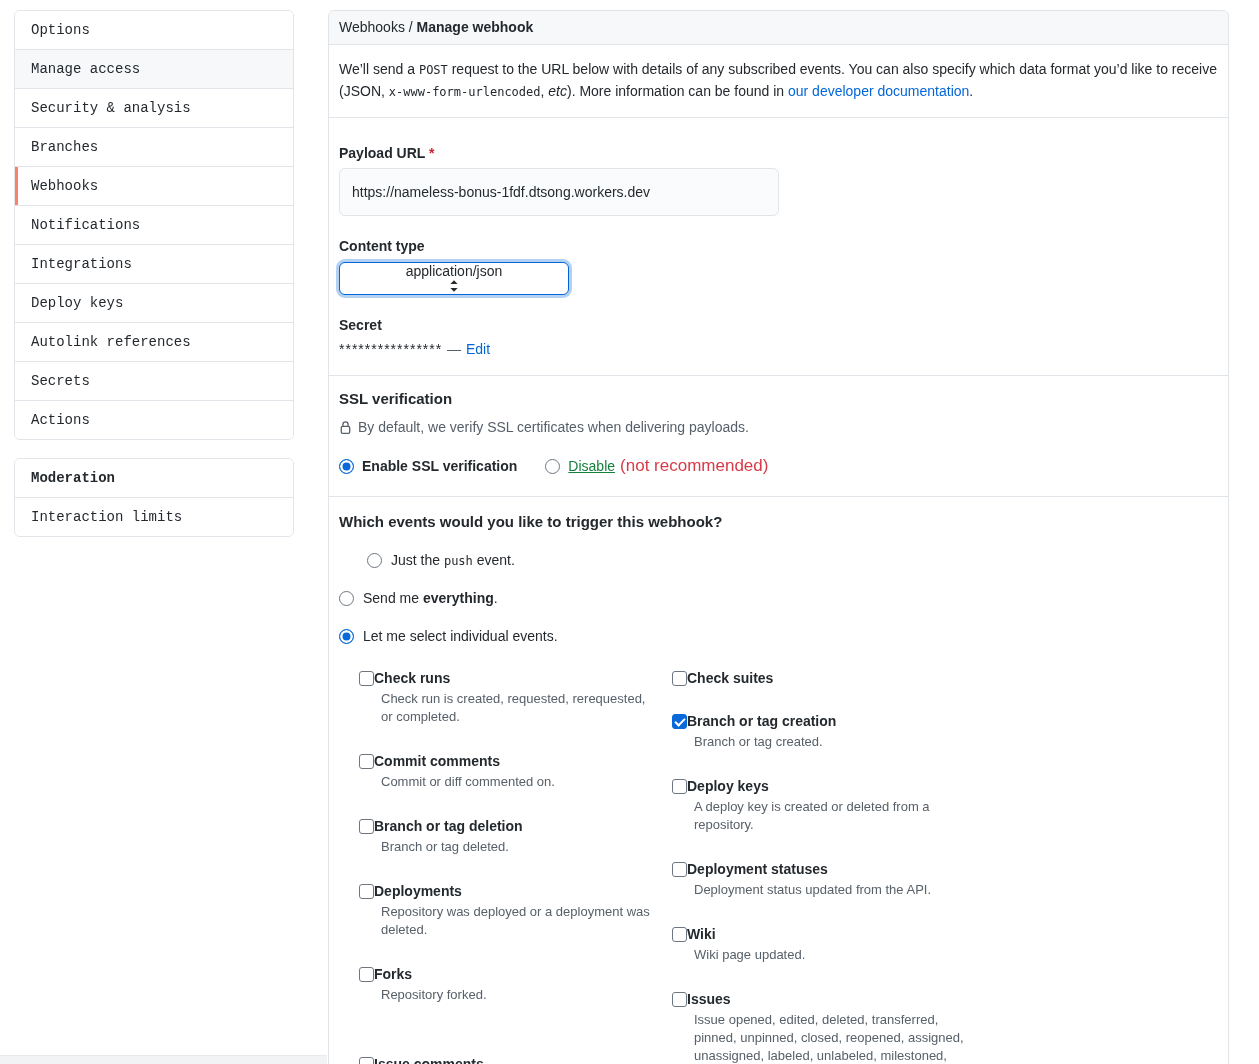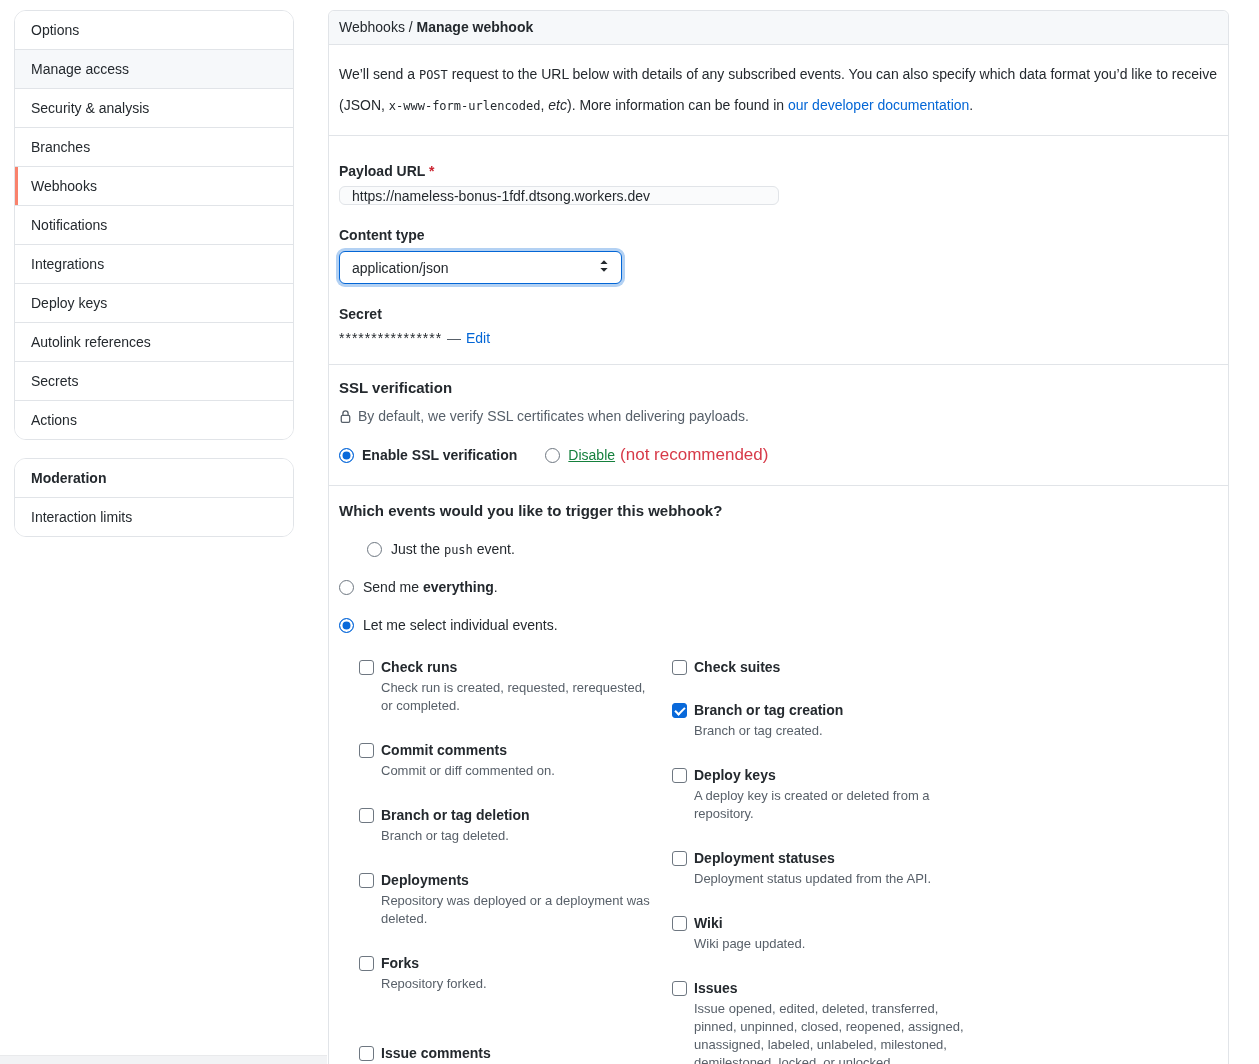--- a/index.html
+++ b/index.html
@@ -3,60 +3,60 @@
 <meta charset="utf-8">
 <style>
   * { margin:0; padding:0; box-sizing:border-box; }
   html,body { width:1259px; height:1064px; overflow:hidden; background:#fff;
     font-family:"Liberation Sans","DejaVu Sans",sans-serif; color:#24292e; }
   .mono { font-family:"DejaVu Sans Mono","Liberation Mono",monospace; font-size:12px; }
   a { text-decoration:none; }
 
   
   .sidebar { position:absolute; left:14px; top:10px; width:280px; }
-  .side-box { background:#fff; border:1px solid #e1e4e8; border-radius:12px; overflow:hidden; }
+  .side-box { background:#fff; border:1px solid #e1e4e8; border-radius:6px; overflow:hidden;font-family:Liberation Mono, monospace; }
   .side-box + .side-box { margin-top:18px; }
   .side-item { position:relative; padding:9px 16px; font-size:14px; line-height:20px;
     border-top:1px solid #e1e4e8; cursor:pointer; background:#fff; }
   .side-item:first-child { border-top:none; }
   .side-item.selected { background:#f6f8fa; }
   .side-item.active::before { content:""; position:absolute; left:0; top:0; bottom:0;
     width:3px; background:#f9826c; }
   .side-item.bold { font-weight:bold; }
 
   
   .main { position:absolute; left:328px; top:10px; width:901px; height:1100px;
     border:1px solid #e1e4e8; border-radius:6px 6px 0 0; background:#fff; }
   .box-header { background:#f6f8fa; border-bottom:1px solid #e1e4e8;
     border-radius:6px 6px 0 0; padding:8px 10px; font-size:14px; line-height:17px; }
   .box-header a { color:#24292e; }
   .box-header .crumb-sep { color:#24292e; }
   .box-header .crumb-title { font-weight:bold; }
 
   .box-desc { padding:14px 10px; border-bottom:1px solid #e1e4e8;
-    font-size:14px; line-height:30px; color:#24292e; }
+    font-size:14px; line-height:21px; color:#24292e; }
   .box-desc .link, .link { color:#0366d6; cursor:pointer; }
   .box-desc em { font-style:italic; }
 
   .section { padding:0 10px; }
   .section.bordered { border-bottom:1px solid #e1e4e8; }
 
   .field-label { font-weight:bold; font-size:14px; line-height:16px; }
   .required { color:#cb2431; }
 
   .payload-label { margin-top:27px; }
-  .text-input { display:block; margin-top:7px; width:440px; height:19px;
+  .text-input { display:block; margin-top:7px; width:440px; height:48px;
     background:#fafbfc; border:1px solid #e1e4e8; border-radius:6px;
     padding:4px 12px; font-size:14px; color:#24292e;
     font-family:"Liberation Sans","DejaVu Sans",sans-serif; }
   .ct-label { margin-top:22px; }
-  .select { margin-top:8px; width:283px; height:33px; background:#fff;
+  .select { margin-top:8px; width:230px; height:33px; background:#fff;
     border:1px solid #0366d6; border-radius:6px; box-shadow:0 0 0 3px rgba(3,102,214,0.3);
     display:flex; align-items:center; justify-content:space-between;
-    padding:0 12px; font-size:14px; cursor:pointer; }
+    padding:0 12px; font-size:14px; cursor:pointer;flex-direction:column; }
   .secret-label { margin-top:22px; }
   .secret-row { margin-top:8px; padding-bottom:18px; font-size:14px; letter-spacing:1px; }
   .secret-row .dash { color:#586069; letter-spacing:0; }
   .secret-row .link { letter-spacing:0; }
 
   .ssl-section { padding-top:14px; padding-bottom:20px; }
   .section-heading { font-weight:bold; font-size:15px; line-height:18px; }
   .ssl-desc { margin-top:11px; display:flex; align-items:center; gap:6px;
     font-size:14px; color:#57606a; }
   .radio-row { margin-top:21px; display:flex; align-items:center; gap:28px; font-size:14px; }
@@ -69,21 +69,21 @@
 
   .events-section { padding-top:16px; }
   .event-radios .radio-line { margin-top:22px; display:flex; align-items:center;
     gap:9px; font-size:14px; cursor:pointer; }
   .event-radios .radio-line:first-child { margin-top:21px;padding-left:28px; }
 
   .event-grid { display:flex; margin:26px 0 0 20px; gap:18px; }
   .event-col { width:295px; display:flex; flex-direction:column; }
   .event-cell { margin-bottom:27px; }
   .event-cell.offset-top { margin-top:25px; }
-  .cell-head { display:flex; align-items:center; gap:7px; cursor:pointer; }
+  .cell-head { display:flex; align-items:center; cursor:pointer; }
   .checkbox { position:relative; width:15px; height:15px; border:1px solid #6e7781;
     border-radius:3px; background:#fff; flex:0 0 auto; }
   .checkbox.checked { background:#0969da; border-color:#0969da; }
   .checkbox.checked::after { content:""; position:absolute; left:4px; top:1px;
     width:4px; height:8px; border:solid #fff; border-width:0 2px 2px 0;
     transform:rotate(45deg); }
   .cell-label { font-weight:bold; font-size:14px; line-height:16px; }
   .cell-desc { margin:4px 0 0 22px; font-size:13px; line-height:18px; color:#586069; }
 
   .status-strip { position:absolute; left:0; top:1055px; width:327px; height:9px;

